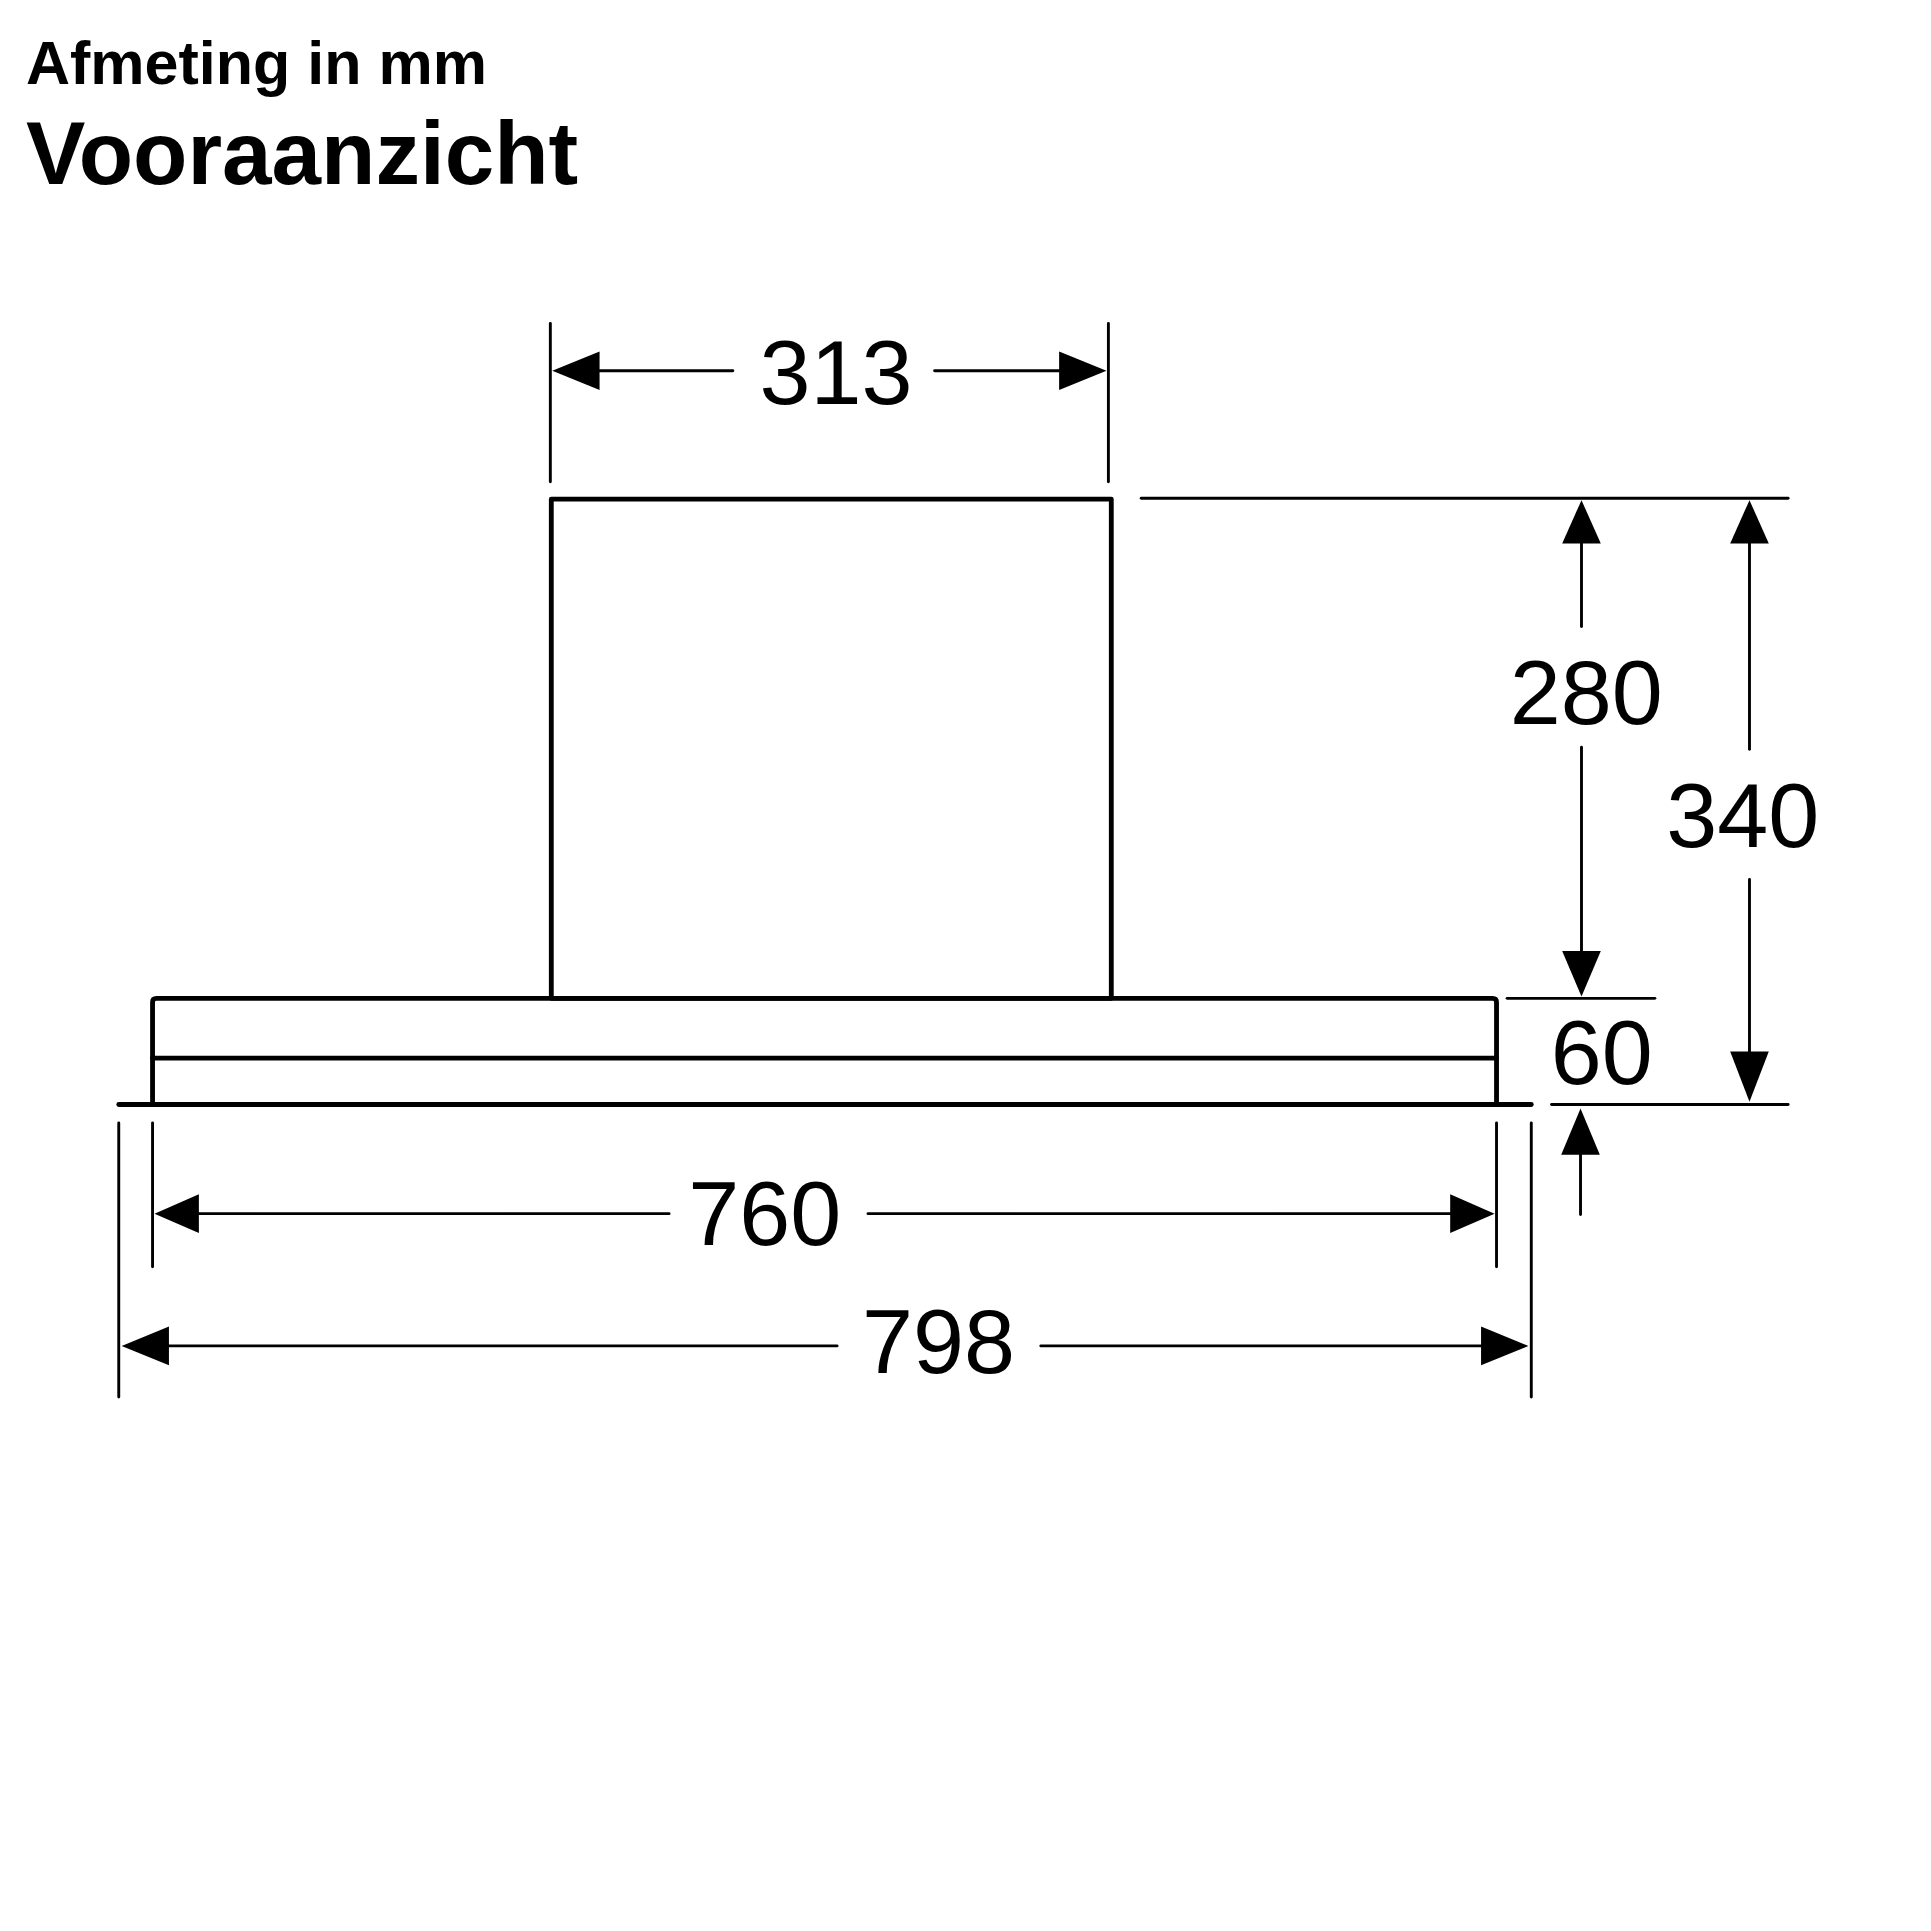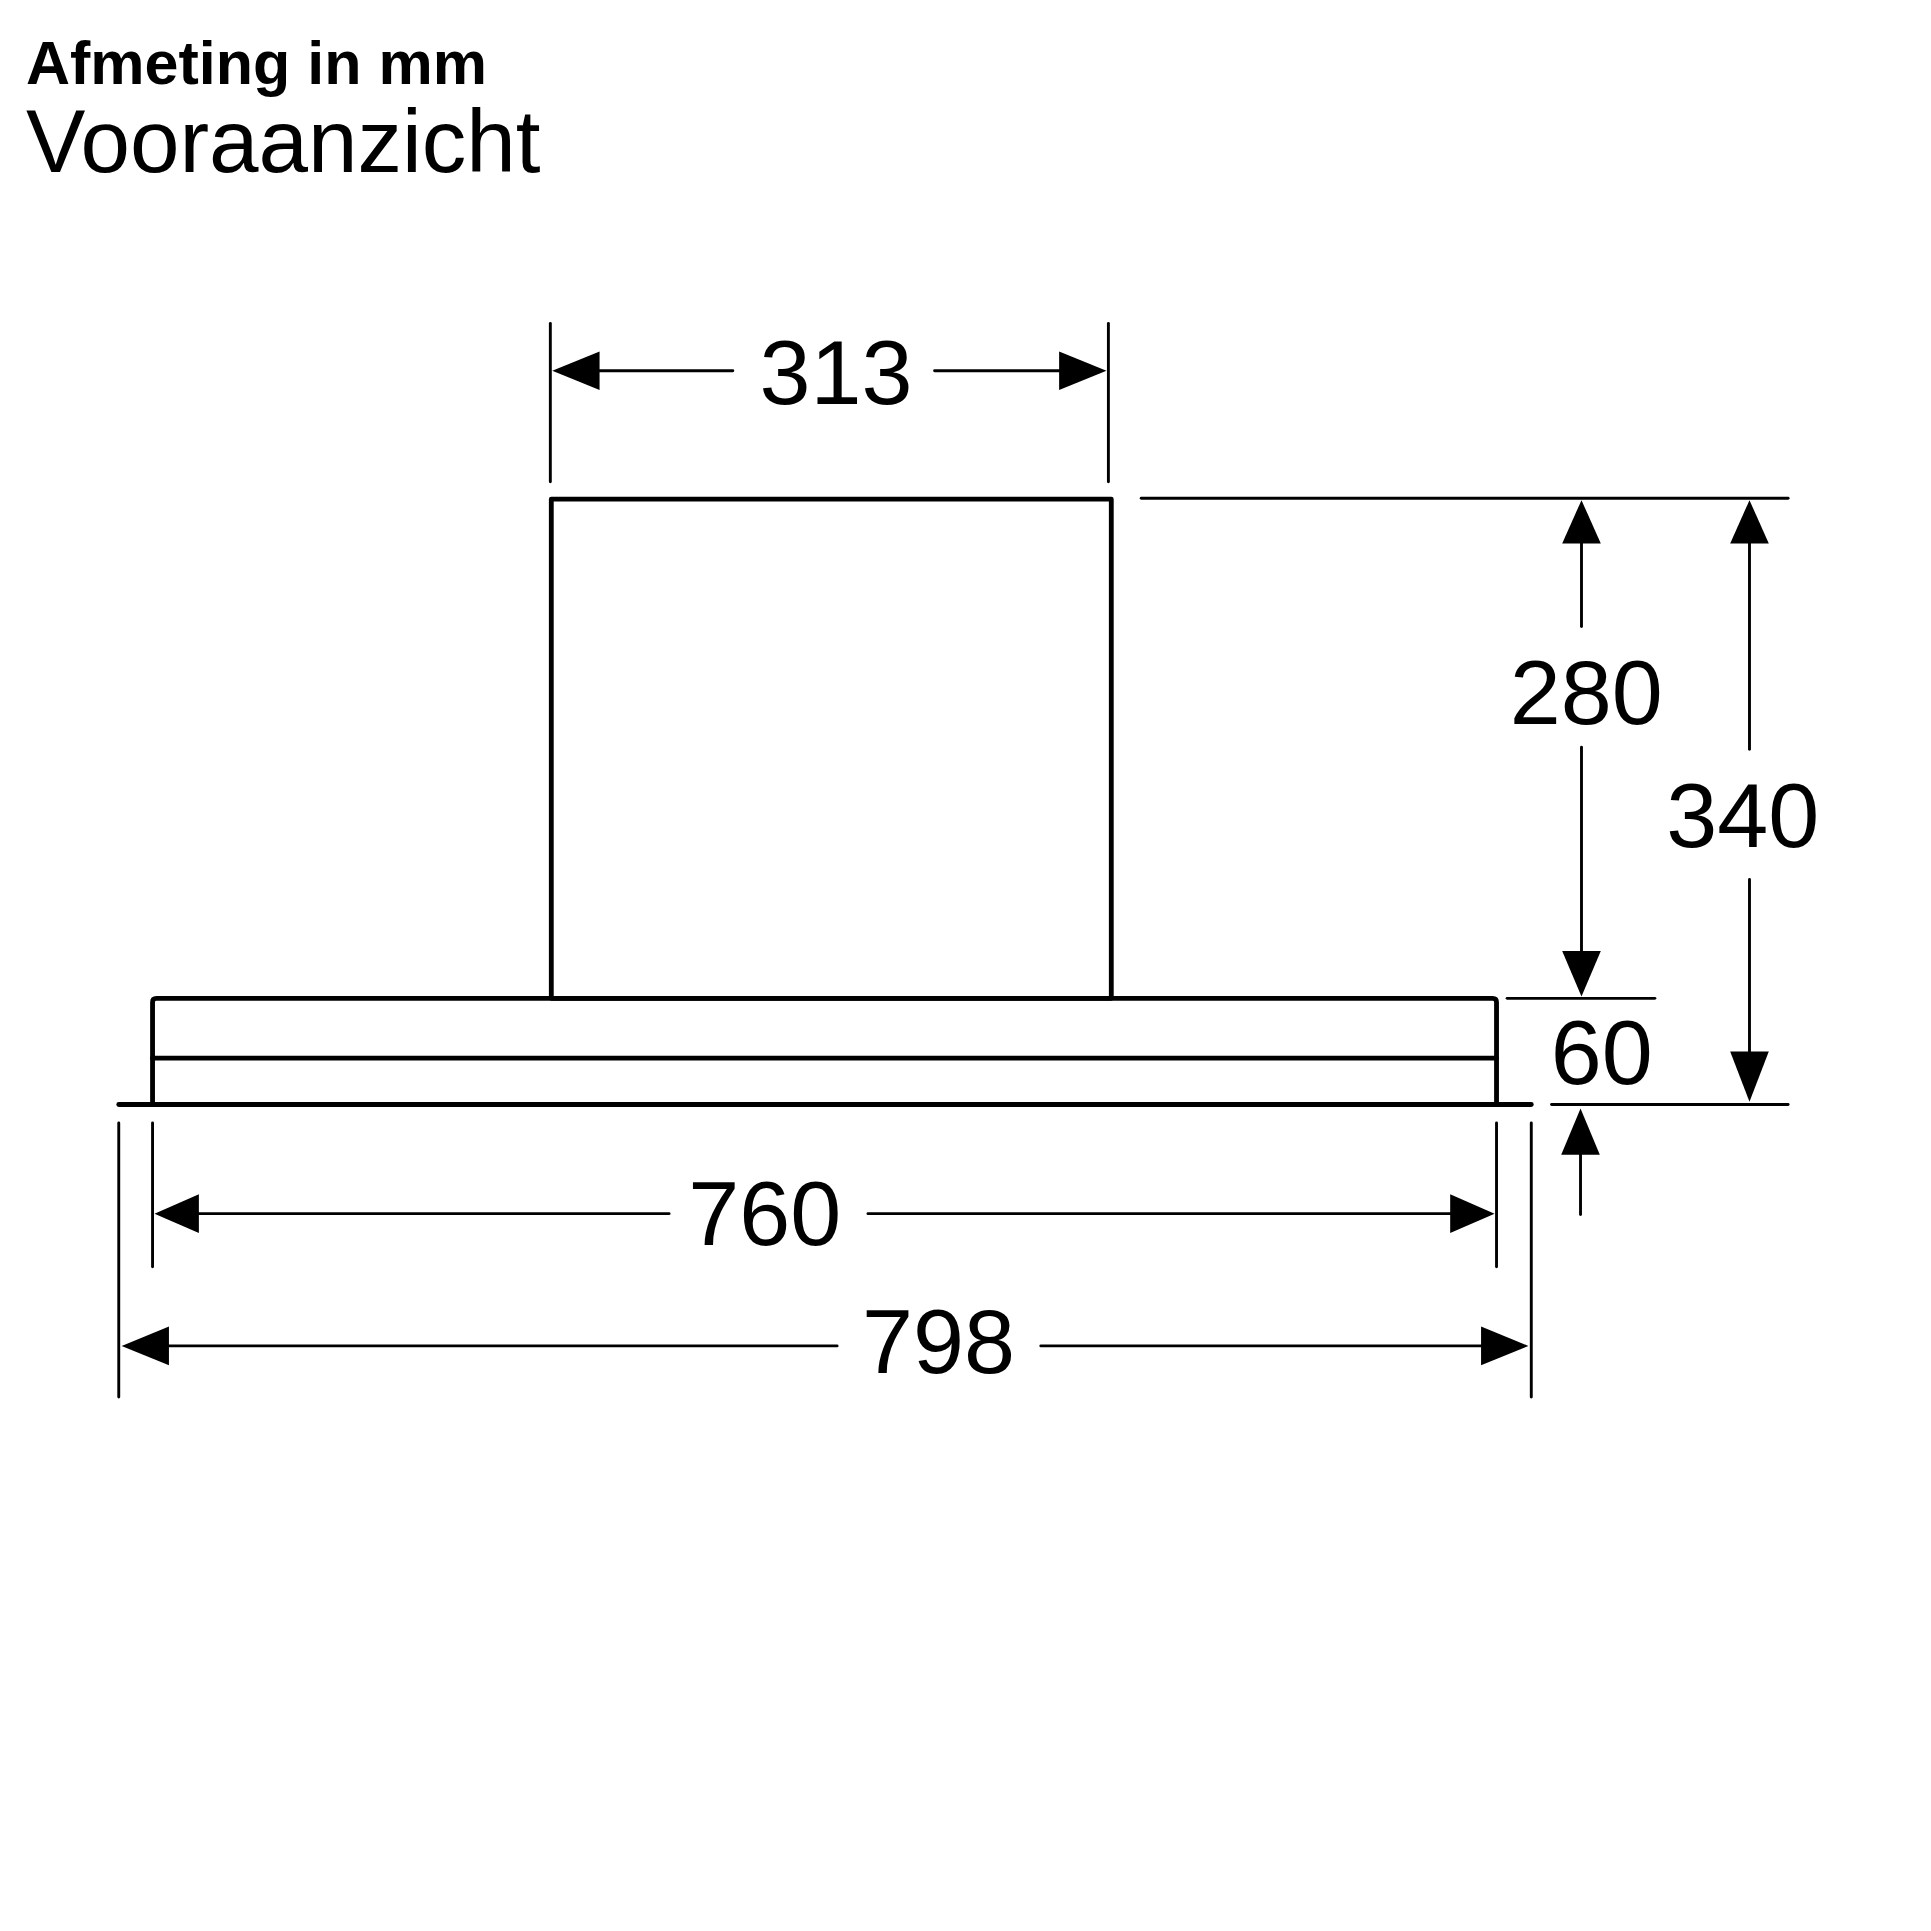--- a/index.html
+++ b/index.html
@@ -1,19 +1,19 @@
 <!DOCTYPE html>
 <html><head>
 <meta charset="utf-8">
 <style>
   html, body { margin: 0; padding: 0; background: #ffffff; }
   body { width: 1931px; height: 1931px; position: relative; overflow: hidden; }
   .title { position: absolute; left: 26px; margin: 0; color: #000; font-family: "Liberation Sans", sans-serif; white-space: nowrap; }
   #title-units { top: 9.7px; font-size: 61px; font-weight: bold; line-height: 106px; }
-  #title-view { top: 88px; font-size: 89px; font-weight: normal; line-height: 106px; }
+  #title-view { top: 100px; font-size: 89px; font-weight: bold; line-height: 106px; }
   svg { position: absolute; left: 0; top: 0; }
   .dimtext { font-family: "Liberation Sans", sans-serif; font-size: 95px; fill: #000; }
   .thick { stroke: #000; stroke-width: 5; fill: none; stroke-linecap: round; stroke-linejoin: round; }
   .thin { stroke: #000; stroke-width: 3; fill: none; stroke-linecap: round; }
   .head { fill: #000; stroke: none; }
 </style>
 </head>
 <body>
 
 <h1 id="title-units" class="title">Afmeting in mm</h1>

